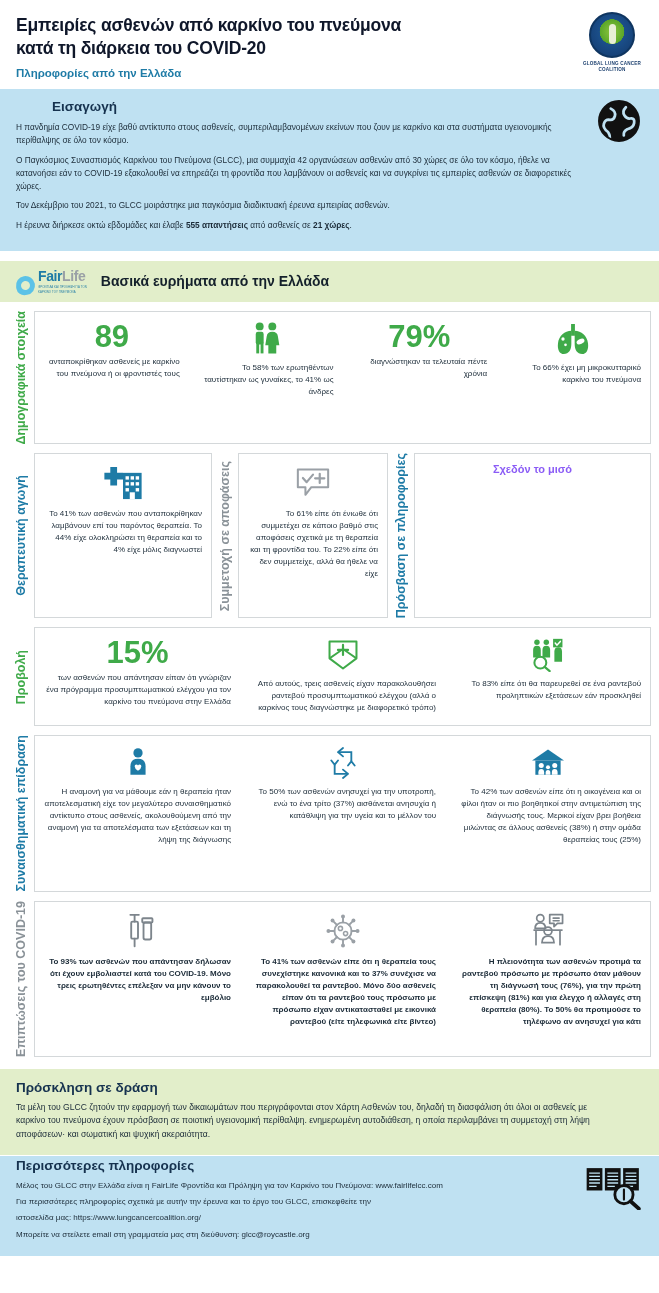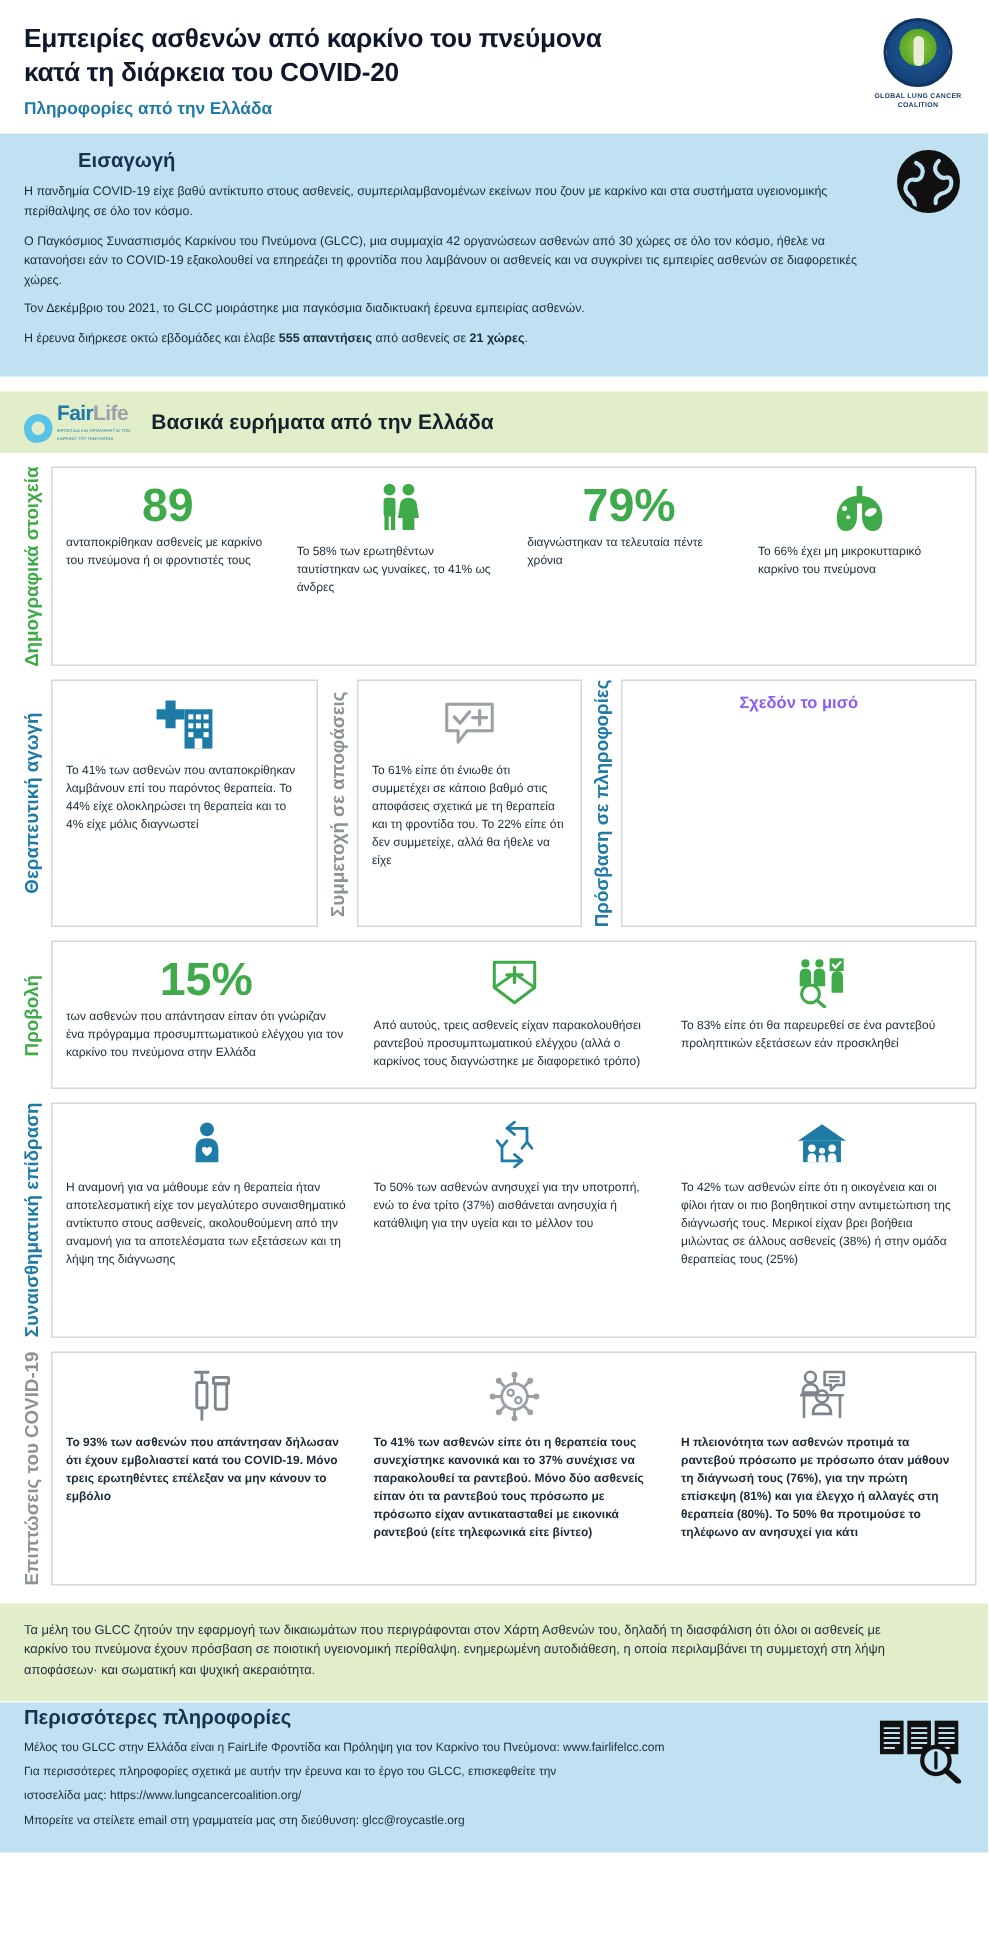--- a/index.html
+++ b/index.html
@@ -168,21 +168,21 @@
     background: #ffffff;
     display: flex;
     align-items: stretch;
   }
   .card {
     flex: 1;
     padding: 9px 9px 11px 9px;
     display: flex;
     flex-direction: column;
     align-items: center;
-    text-align: left;
+    text-align: right;
   }
   .stat-num {
     font-size: 31px;
     font-weight: bold;
     color: #3faa49;
     line-height: 1.0;
     margin-bottom: 4px;
   }
   .stat-head {
     font-size: 11px;
@@ -543,20 +543,21 @@
             <path d="M5 19 h34 v2 h-34 z" fill="#7d858c"></path>
             <path d="M8 21 v16 M36 21 v16" stroke="#7d858c" stroke-width="2" stroke-linecap="round"></path>
           </svg>
         </div>
         <div class="card-text bold">Η πλειονότητα των ασθενών προτιμά τα ραντεβού πρόσωπο με πρόσωπο όταν μάθουν τη διάγνωσή τους (76%), για την πρώτη επίσκεψη (81%) και για έλεγχο ή αλλαγές στη θεραπεία (80%). Το 50% θα προτιμούσε το τηλέφωνο αν ανησυχεί για κάτι</div>
       </div>
     </div>
   </div>
 
   <div class="cta">
+    <h2>Πρόσκληση σε δράση</h2>
     <p>Τα μέλη του GLCC ζητούν την εφαρμογή των δικαιωμάτων που περιγράφονται στον Χάρτη Ασθενών του, δηλαδή τη διασφάλιση ότι όλοι οι ασθενείς με καρκίνο του πνεύμονα έχουν πρόσβαση σε ποιοτική υγειονομική περίθαλψη. ενημερωμένη αυτοδιάθεση, η οποία περιλαμβάνει τη συμμετοχή στη λήψη αποφάσεων· και σωματική και ψυχική ακεραιότητα.</p>
   </div>
 
   <div class="footer">
     <h2>Περισσότερες πληροφορίες</h2>
     <p>Μέλος του GLCC στην Ελλάδα είναι η FairLife Φροντίδα και Πρόληψη για τον Καρκίνο του Πνεύμονα: www.fairlifelcc.com</p>
     <p>Για περισσότερες πληροφορίες σχετικά με αυτήν την έρευνα και το έργο του GLCC, επισκεφθείτε την</p>
     <p>ιστοσελίδα μας: https://www.lungcancercoalition.org/</p>
     <p>Μπορείτε να στείλετε email στη γραμματεία μας στη διεύθυνση: glcc@roycastle.org</p>
     <svg class="docs-icon" viewBox="0 0 70 52">

